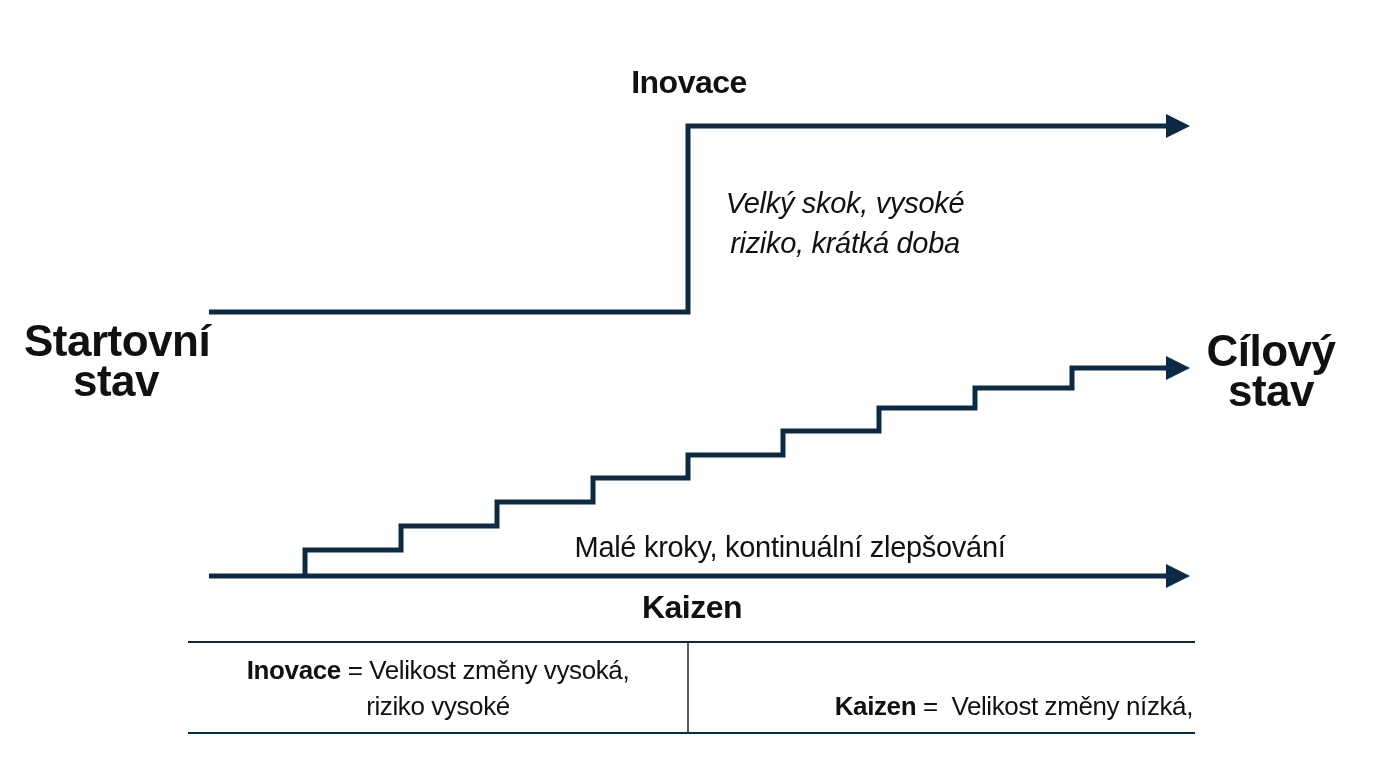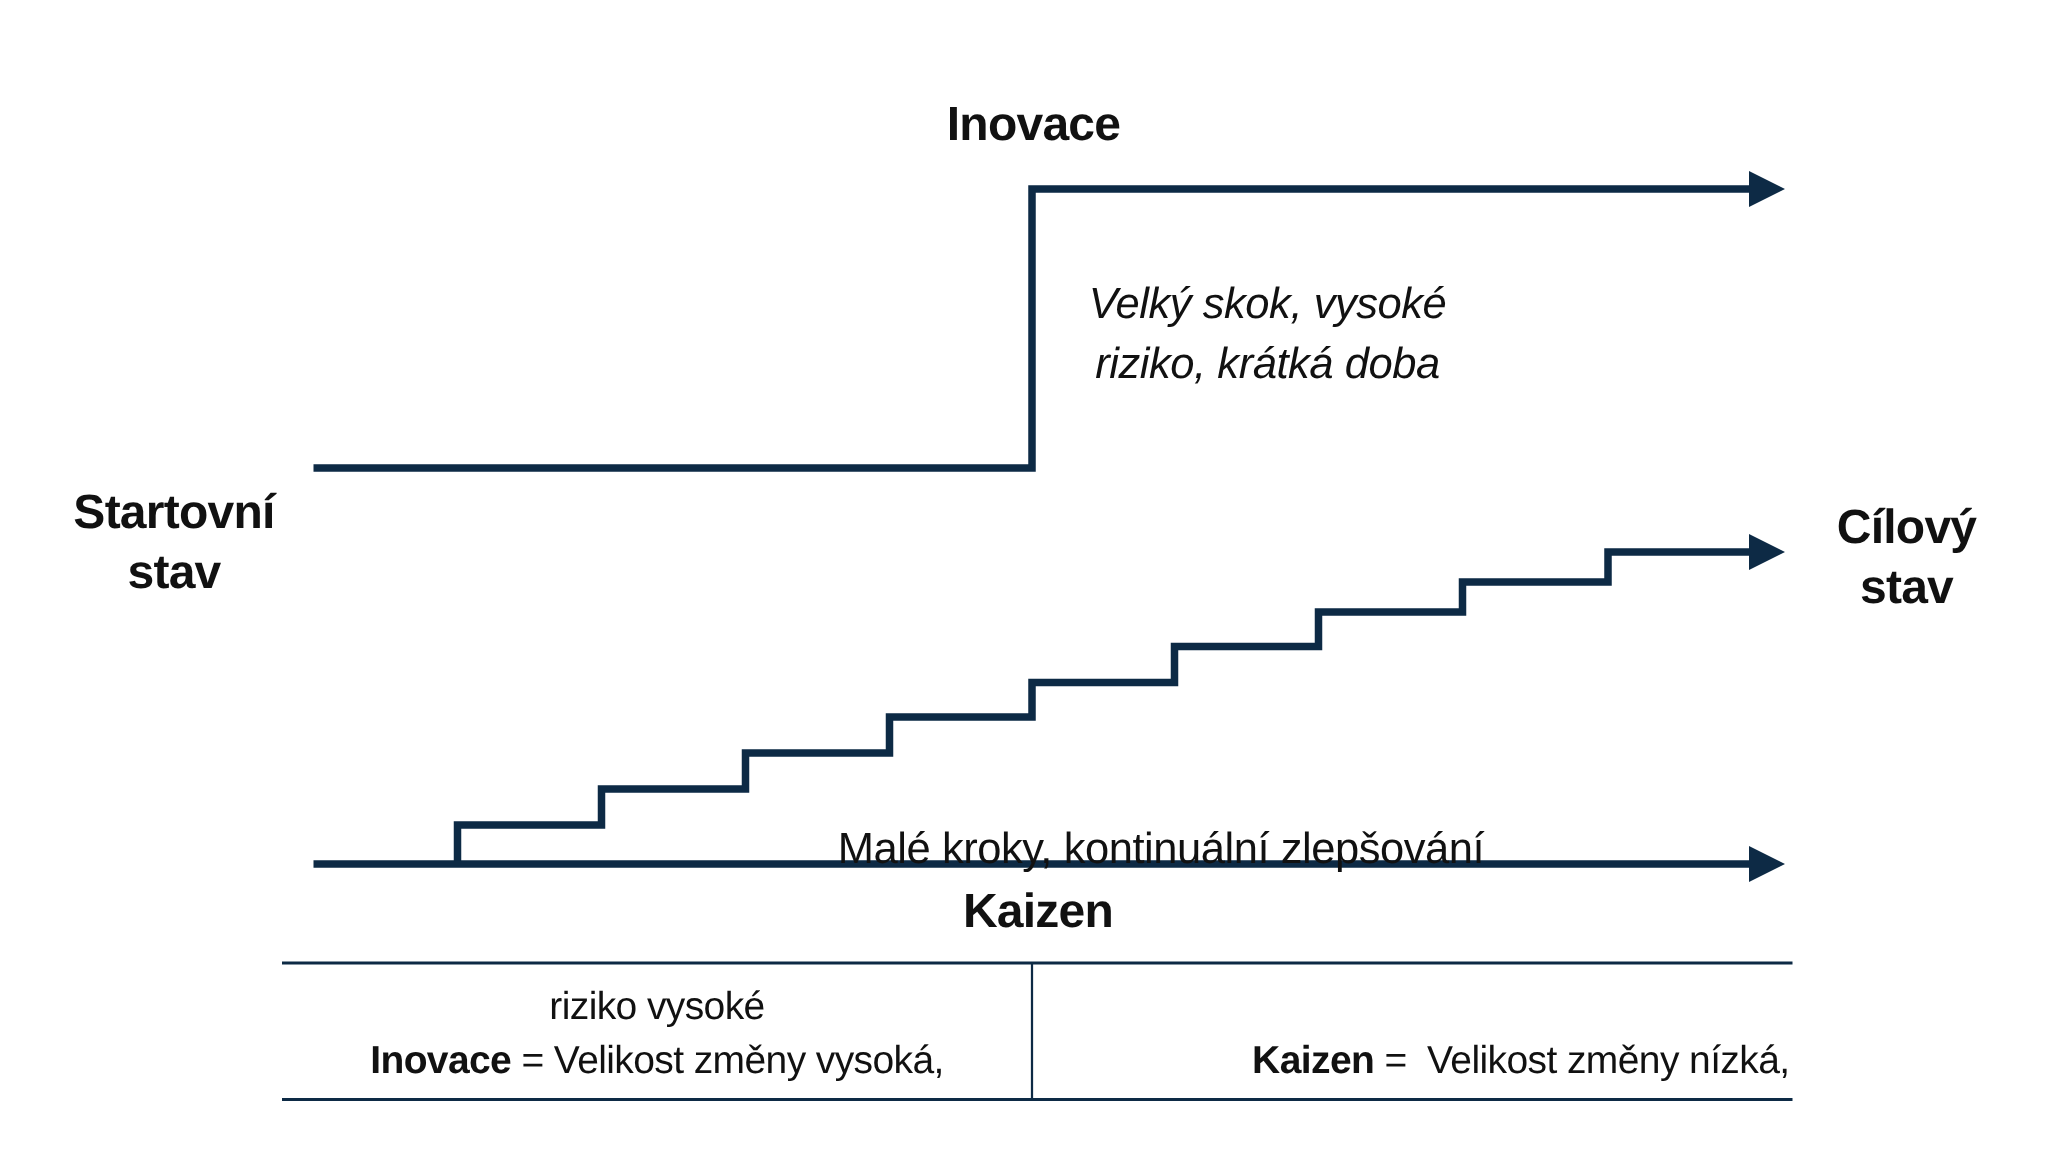--- a/index.html
+++ b/index.html
@@ -2,21 +2,21 @@
 <html><head>
   <meta charset="utf-8">
   <style>
     html, body { margin: 0; padding: 0; background: #ffffff; }
     body { width: 1376px; height: 768px; position: relative; overflow: hidden;
            font-family: "Liberation Sans", sans-serif; color: #111111; }
     svg.diagram { position: absolute; left: 0; top: 0; }
     .lbl { position: absolute; text-align: center; white-space: nowrap; }
     .bold { font-weight: bold; }
     .title { font-size: 32px; font-weight: bold; letter-spacing: -0.5px; }
-    .side { font-size: 32px; font-weight: bold; line-height: 40px; letter-spacing: -0.5px; }
+    .side { font-size: 44px; font-weight: bold; line-height: 40px; letter-spacing: -0.5px; }
     .note { font-size: 29px; line-height: 40px; letter-spacing: -0.3px; }
     .table-cell { position: absolute; font-size: 26px; line-height: 36px; letter-spacing: -0.4px; }
   </style>
 </head>
 <body>
 
 <svg class="diagram" width="1376" height="768" viewBox="0 0 1376 768">
   <defs>
     <marker id="arrowhead" markerWidth="10" markerHeight="10" refX="2" refY="5" orient="auto" markerUnits="userSpaceOnUse">
     </marker>
@@ -46,29 +46,29 @@
 <div class="lbl side" style="left:24px; top:321px; width:184px;">
   <div>Startovní</div>
   <div>stav</div>
 </div>
 
 <div class="lbl side" style="left:1196px; top:331px; width:150px;">
   <div>Cílový</div>
   <div>stav</div>
 </div>
 
-<div class="lbl note" style="left:504px; top:527px; width:540px;margin-top:19px;">Malé kroky, kontinuální zlepšování</div>
+<div class="lbl note" style="left:520px; top:527px; width:540px;">Malé kroky, kontinuální zlepšování</div>
 
 <div class="lbl title" style="left:592px; top:589px; width:200px;">Kaizen</div>
 
 <div class="table-cell" style="left:190px; top:652px; width:496px; text-align:center;">
-  <div>riziko vysoké</div>
   <div>
     <span class="bold">Inovace</span><span> = Velikost změny vysoká,</span>
   </div>
+  <div>riziko vysoké</div>
 </div>
 
 <div class="table-cell" style="left:690px; top:652px; width:503px; text-align:center;">
   <div style="white-space:pre;text-align:right;">
     <span class="bold">Kaizen</span><span> =  Velikost změny nízká,</span>
   </div>
   <div style="padding-left:120px;">riziko nízké, čas dlouhý</div>
 </div>
 
 </body></html>

